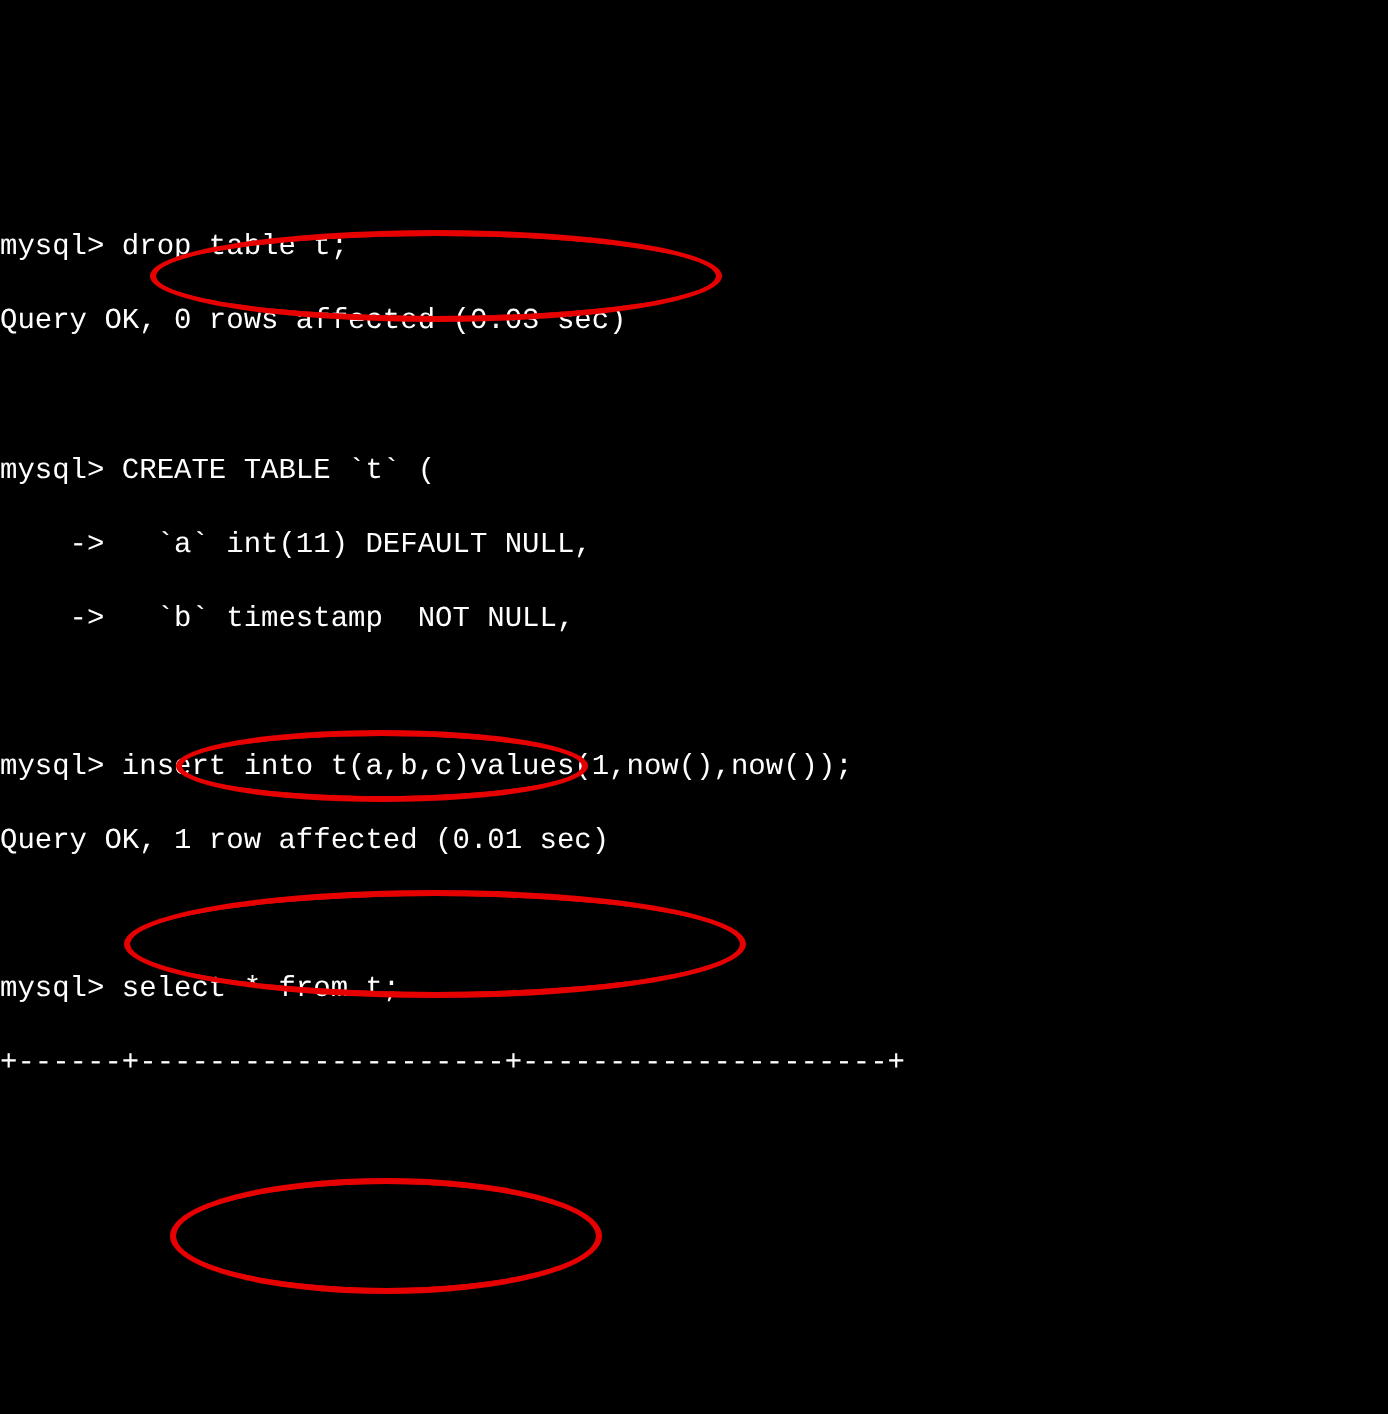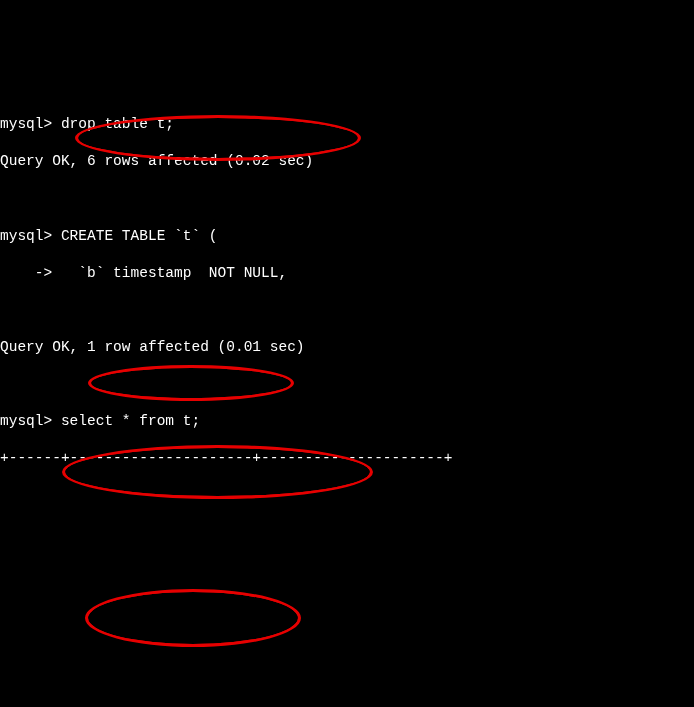--- a/index.html
+++ b/index.html
@@ -39,25 +39,27 @@
     border-radius: 50%;
   }
 </style>
 </head>
 <body>
 
 
 
 <div class="term">
 <span class="line">mysql&gt; drop table t;</span>
-<span class="line">Query OK, 6 rows affected (0.02 sec)</span>
+<span class="line">Query OK, 0 rows affected (0.03 sec)</span>
 <span class="line"></span>
 <span class="line">mysql&gt; CREATE TABLE `t` (</span>
+<span class="line">    -&gt;   `a` int(11) DEFAULT NULL,</span>
 <span class="line">    -&gt;   `b` timestamp  NOT NULL,</span>
 <span class="line"></span>
+<span class="line">mysql&gt; insert into t(a,b,c)values(1,now(),now());</span>
 <span class="line">Query OK, 1 row affected (0.01 sec)</span>
 <span class="line"></span>
 <span class="line">mysql&gt; select * from t;</span>
 <span class="line">+------+---------------------+---------------------+</span>
 
 
 
 
 
 

